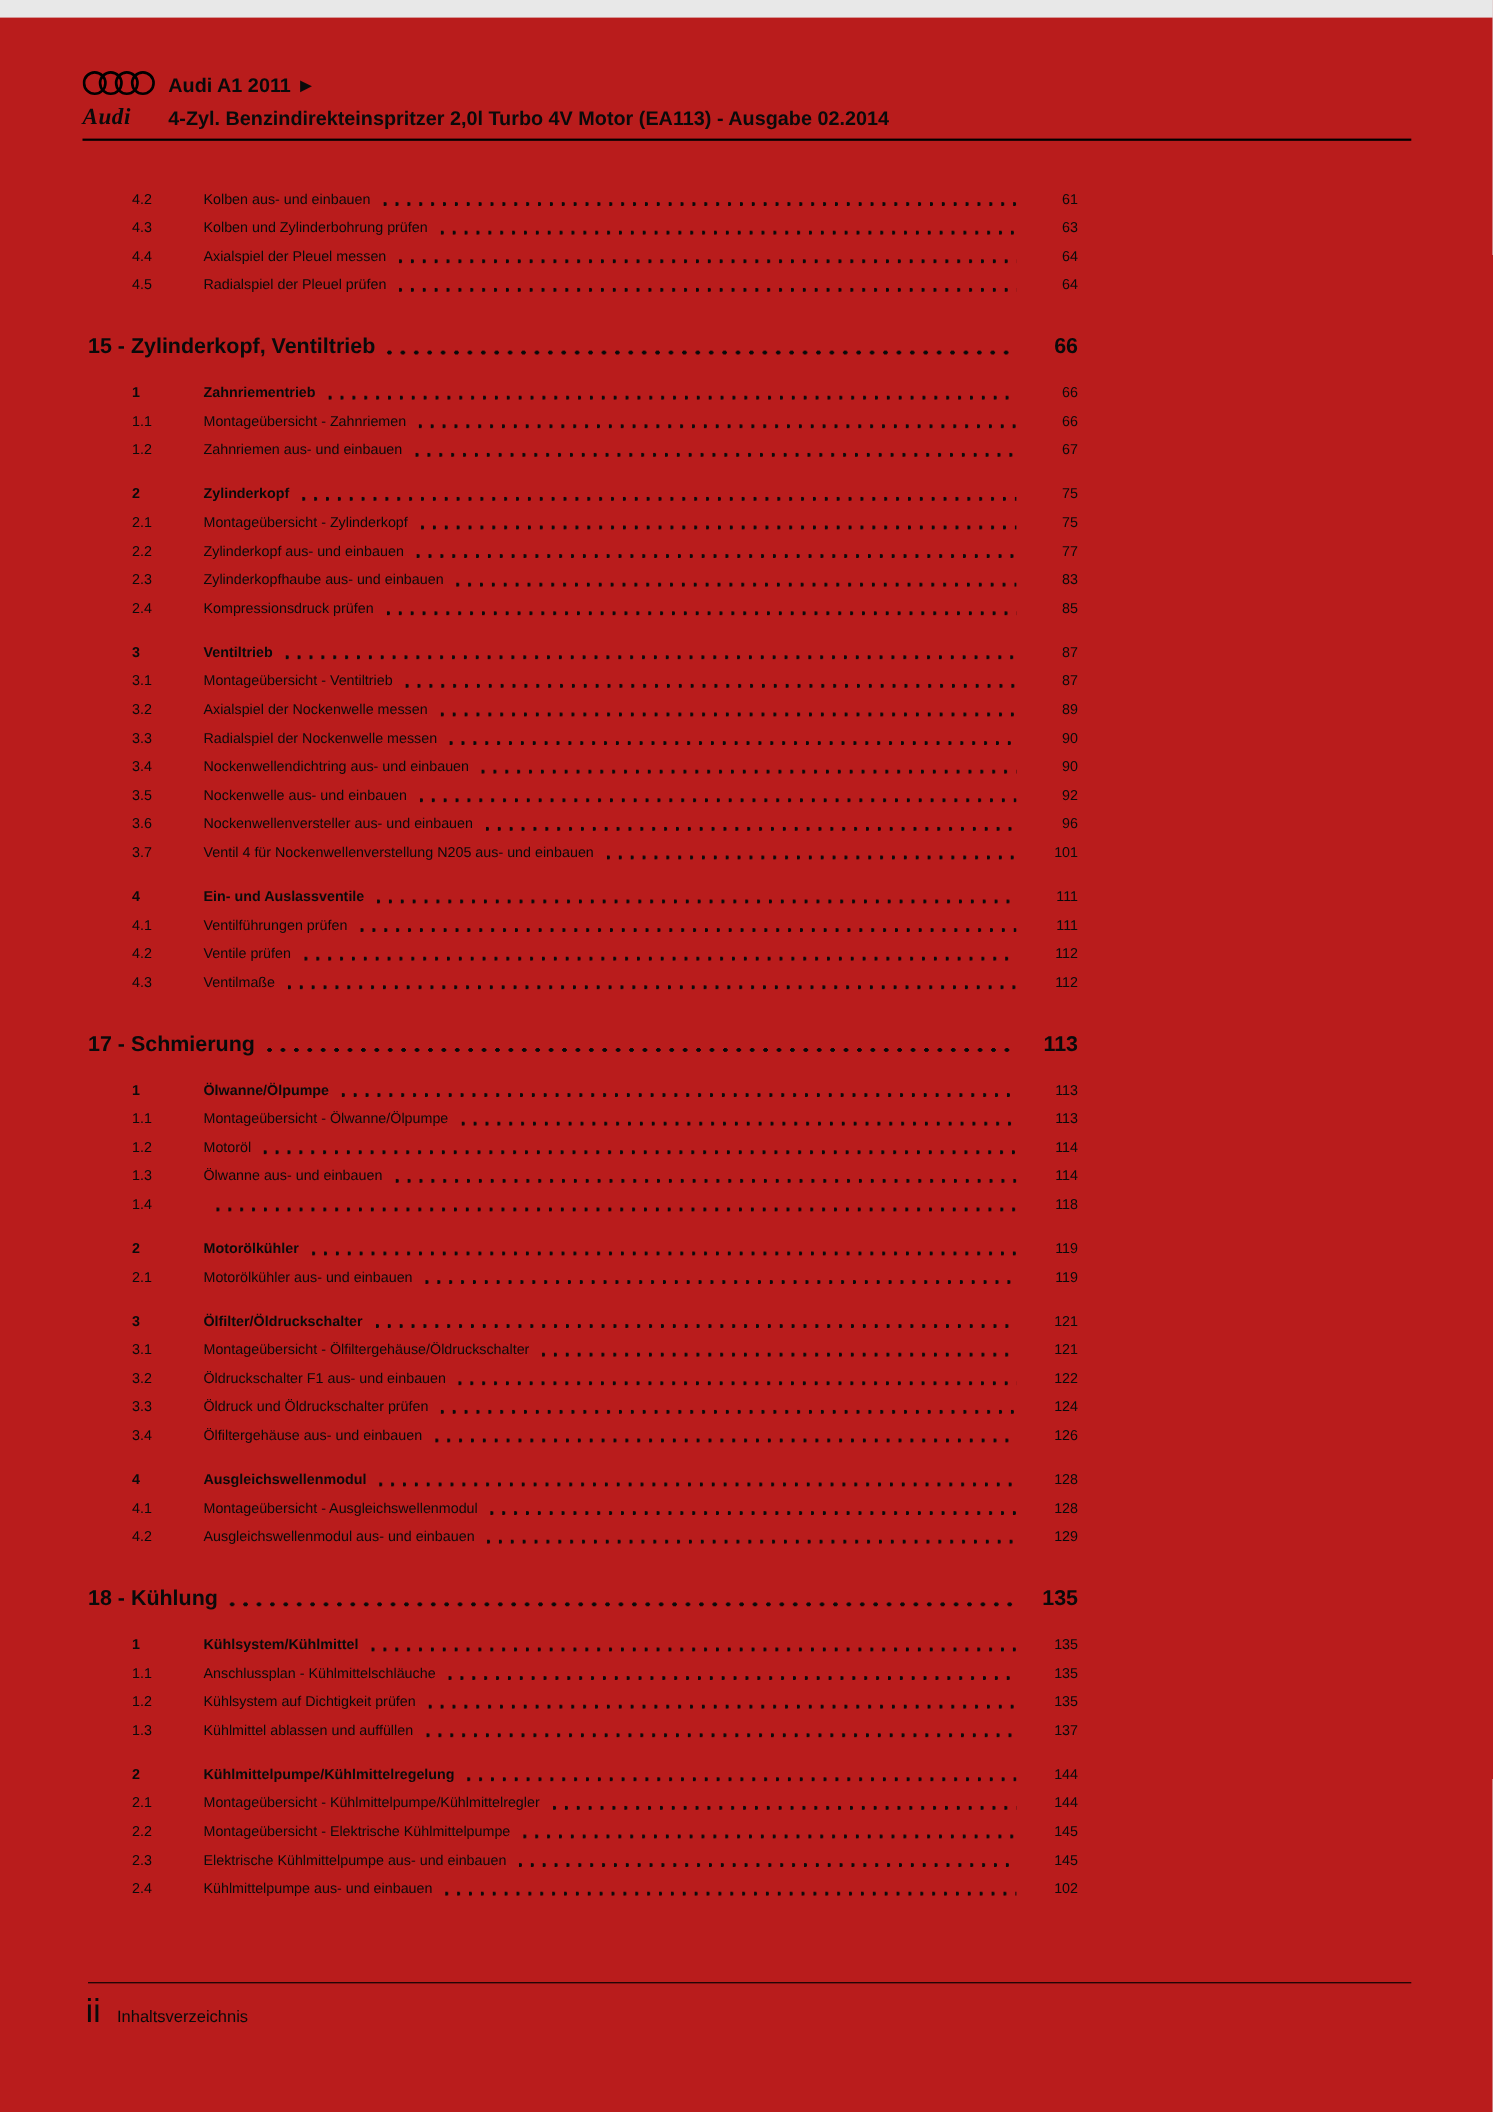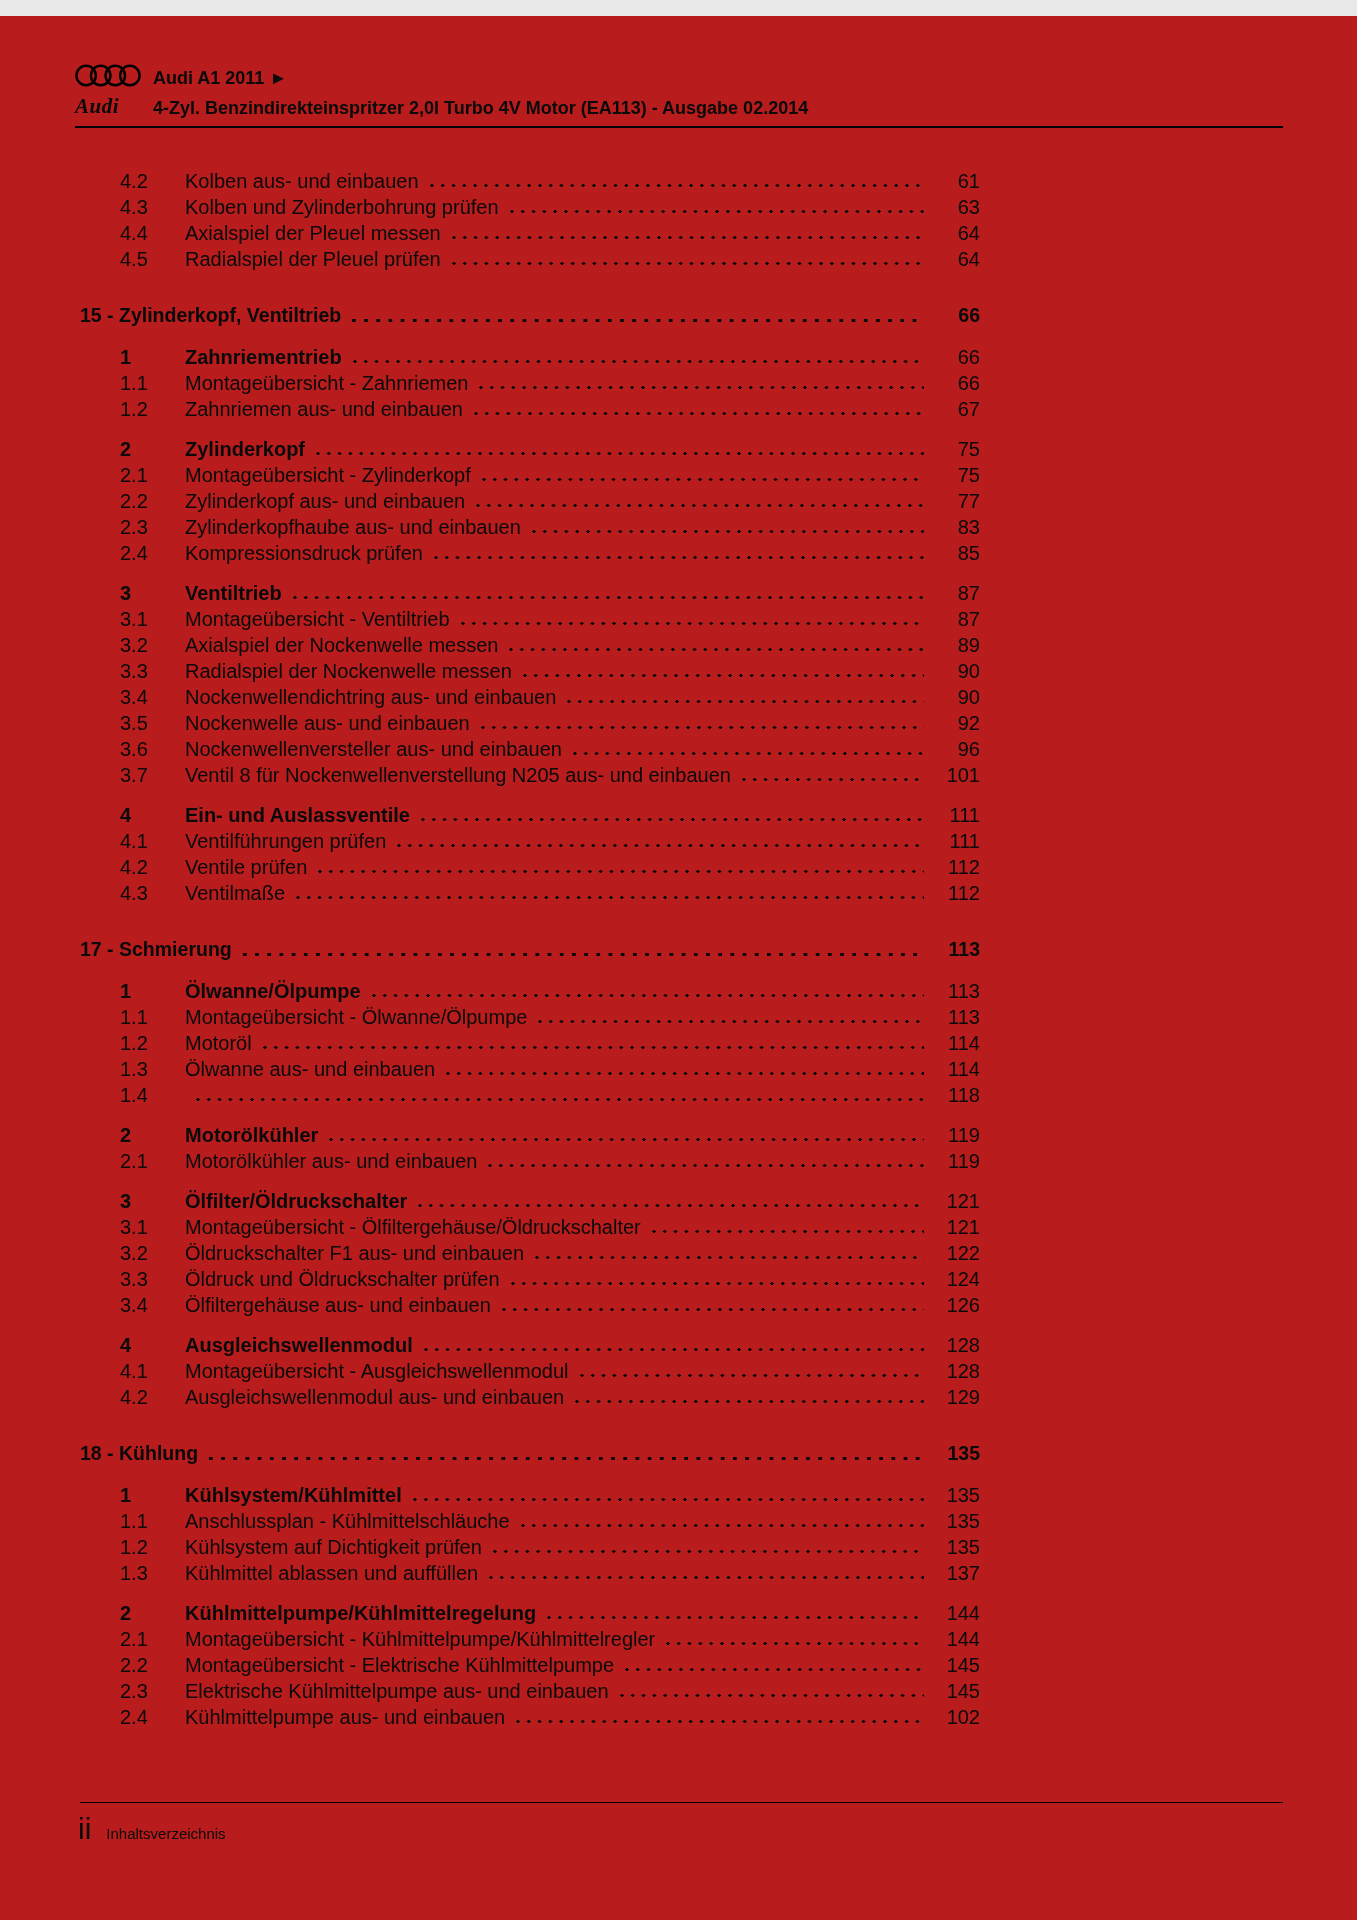--- a/index.html
+++ b/index.html
@@ -55,21 +55,21 @@
   .toc {
     position: absolute;
     left: 80px;
     top: 152px;
     width: 900px;
   }
   .row {
     display: flex;
     align-items: flex-end;
     line-height: 26px;
-    font-size: 20px;
+    font-size: 13px;
     padding-left: 40px;
   }
   .row.level-chapter {
     padding-left: 0;
     margin-top: 28px;
     margin-bottom: 6px;
     line-height: 30px;
     font-size: 19.5px;
     font-weight: bold;
   }
@@ -253,21 +253,21 @@
         <span class="pageno">92</span>
       </div>
       <div class="row level-sub">
         <span class="num">3.6</span>
         <span class="title">Nockenwellenversteller aus- und einbauen</span>
         <span class="leader"></span>
         <span class="pageno">96</span>
       </div>
       <div class="row level-sub">
         <span class="num">3.7</span>
-        <span class="title">Ventil 8 für Nockenwellenverstellung N205 aus- und einbauen</span>
+        <span class="title">Ventil 4 für Nockenwellenverstellung N205 aus- und einbauen</span>
         <span class="leader"></span>
         <span class="pageno">101</span>
       </div>
       <div class="row level-section">
         <span class="num">4</span>
         <span class="title">Ein- und Auslassventile</span>
         <span class="leader"></span>
         <span class="pageno">111</span>
       </div>
       <div class="row level-sub">

